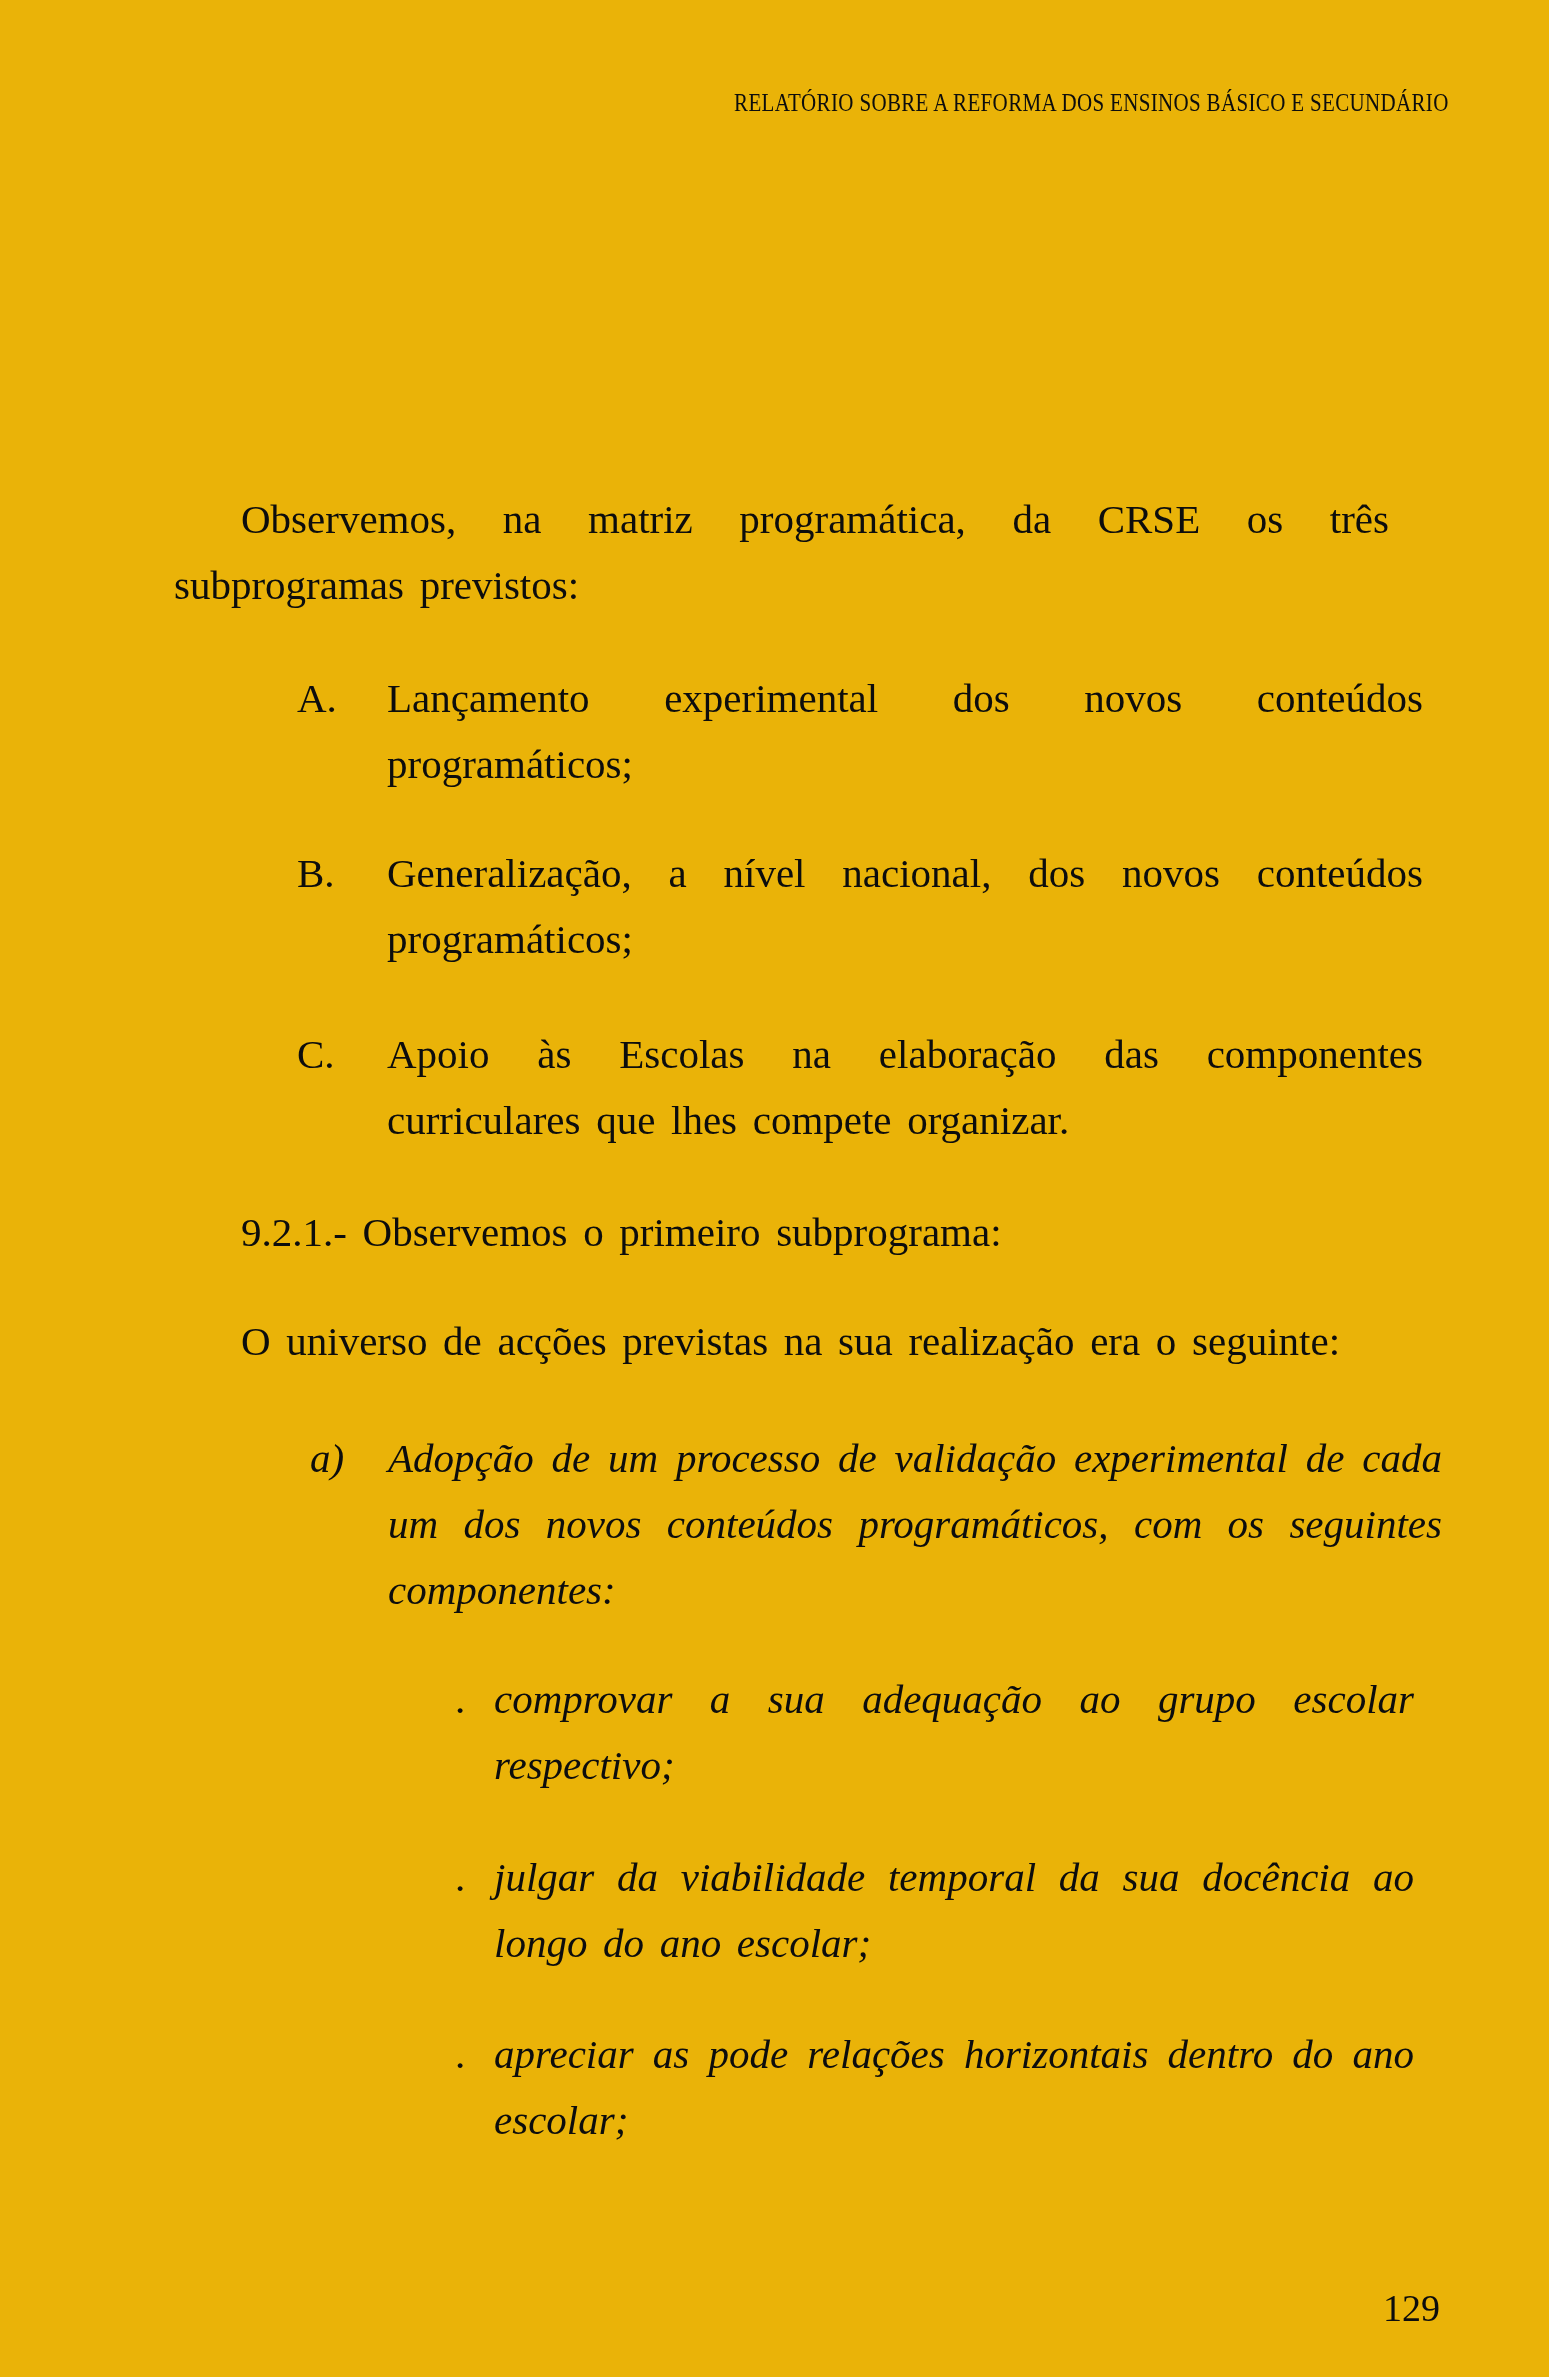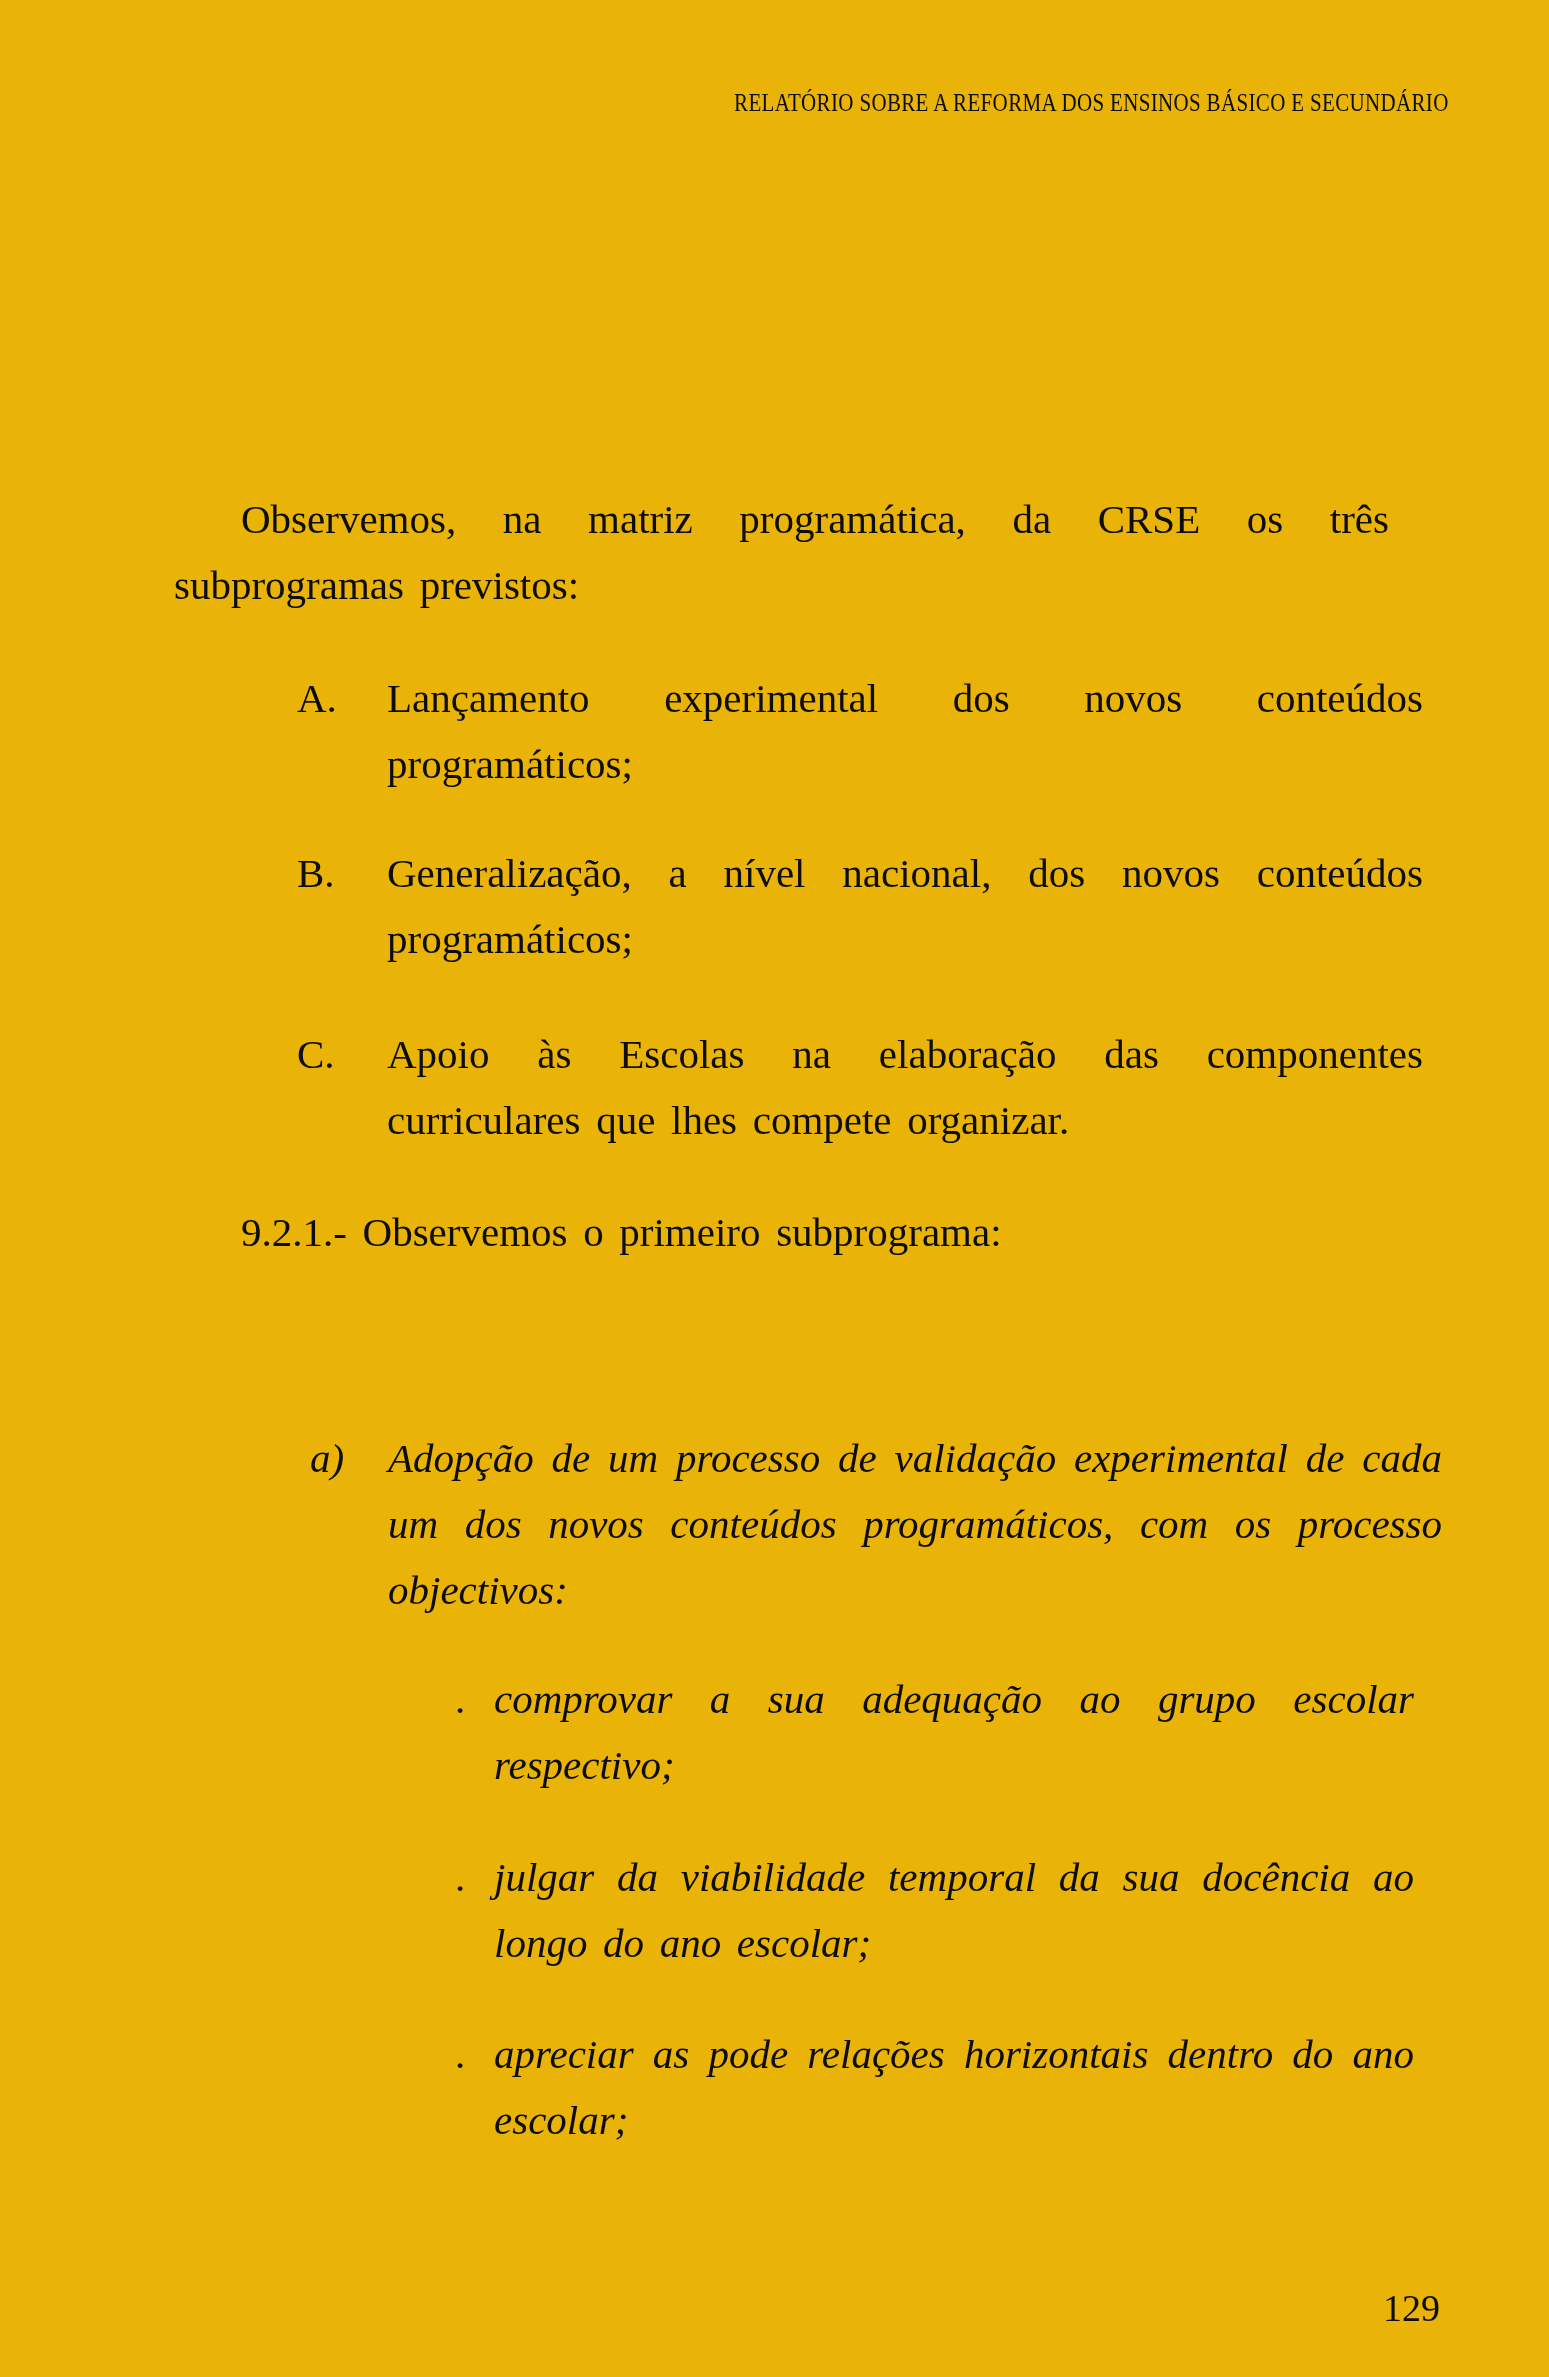--- a/index.html
+++ b/index.html
@@ -88,24 +88,25 @@
     <div class="txt">Generalização, a nível nacional, dos novos conteúdos programáticos;</div>
   </div>
 
   <div class="row abc" style="top:1021px">
     <span class="marker">C.</span>
     <div class="txt">Apoio às Escolas na elaboração das componentes curriculares que lhes compete organizar.</div>
   </div>
 
   <p class="para indent single" style="top:1199px">9.2.1.- Observemos o primeiro subprograma:</p>
 
+  <p class="para indent single" style="top:1308px">O universo de acções previstas na sua realização era o seguinte:</p>
 
   <div class="row alpha" style="top:1425px">
     <span class="marker">a)</span>
-    <div class="txt">Adopção de um processo de validação experimental de cada um dos novos conteúdos programáticos, com os processo objectivos:</div>
+    <div class="txt">Adopção de um processo de validação experimental de cada um dos novos conteúdos programáticos, com os seguintes componentes:</div>
   </div>
 
   <div class="row bullet" style="top:1666px">
     <span class="marker">.</span>
     <div class="txt">comprovar a sua adequação ao grupo escolar respectivo;</div>
   </div>
 
   <div class="row bullet" style="top:1844px">
     <span class="marker">.</span>
     <div class="txt">julgar da viabilidade temporal da sua docência ao longo do ano escolar;</div>

